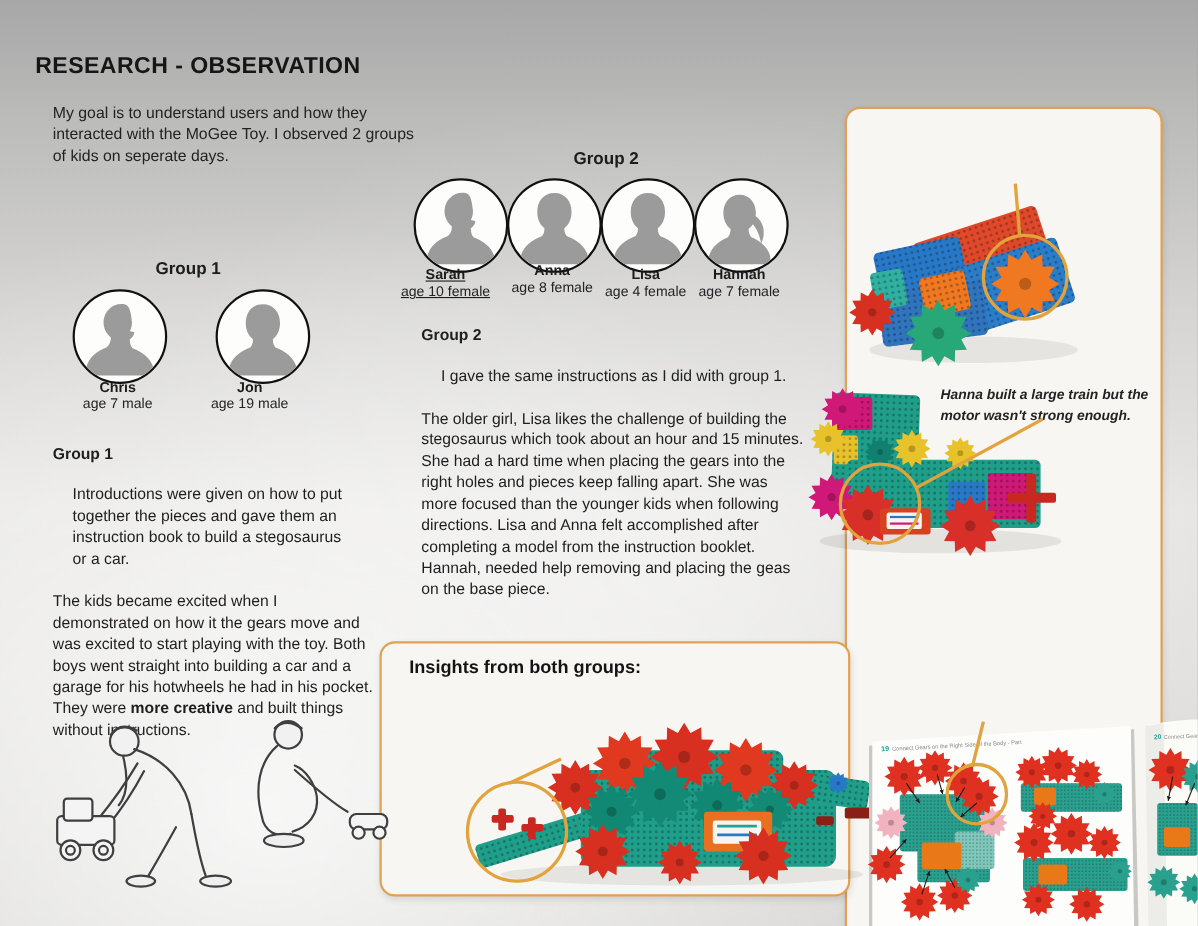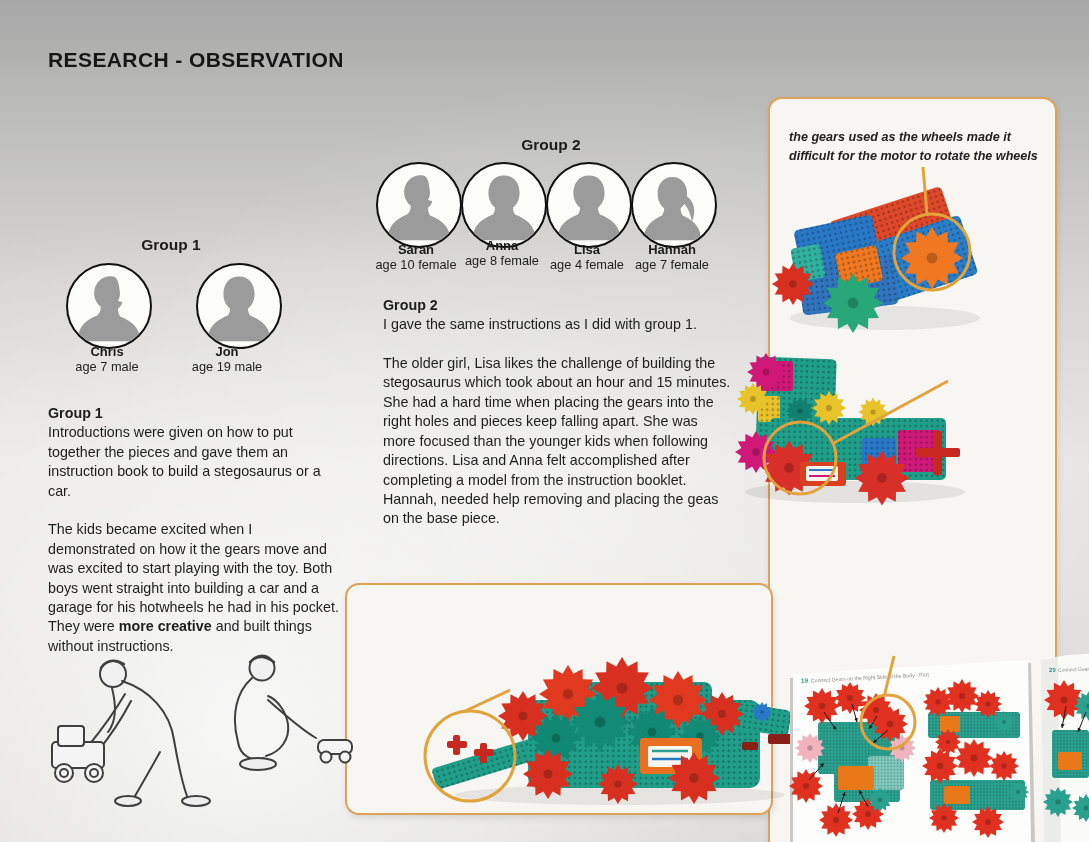--- a/index.html
+++ b/index.html
@@ -5,46 +5,47 @@
   html,body{margin:0;padding:0;background:#9a9a9a;}
   .page{
     position:relative;width:1089px;height:842px;overflow:hidden;
     font-family:"Liberation Sans","DejaVu Sans",sans-serif;color:#1c1c1c;
     background:
       radial-gradient(ellipse at 22% 88%, rgba(255,255,255,.78), rgba(255,255,255,0) 52%),
       radial-gradient(ellipse at 55% 60%, rgba(255,255,255,.35), rgba(255,255,255,0) 60%),
       linear-gradient(180deg,#a7a7a7 0%,#bdbdbc 14%,#d6d5d4 34%,#e7e6e4 55%,#e3e2e0 72%,#d5d4d2 100%);
   }
   .abs{position:absolute;}
-  .title{left:48px;top:48px;font-size:21px;font-weight:800;letter-spacing:.4px;color:#161616;}
+  .title{left:32px;top:48px;font-size:21px;font-weight:800;letter-spacing:.4px;color:#161616;}
   .intro{left:48px;top:94px;width:336px;font-size:14.4px;line-height:1.34;color:#222;}
   .grp-head{font-size:15.5px;font-weight:800;text-align:center;}
   .avatar{width:82px;height:82px;border-radius:50%;background:#fdfdfc;border:2px solid #101010;overflow:hidden;}
   .avatar svg{width:100%;height:100%;display:block;}
   .plabel{width:120px;text-align:center;line-height:1.18;}
   .pname{font-size:13px;font-weight:800;}
   .mage{font-size:12.8px;color:#232323;}
   .col{font-size:14.3px;line-height:1.36;color:#1e1e1e;}
   .col .hd{font-weight:800;}
   .col p{margin:0 0 19px 0;}
-  .col p.tight{margin:0;}
+  .col p.tight{margin:18px;}
   .panel{position:absolute;background:#f7f6f2;border:2px solid #dfa155;border-radius:14px;box-shadow:1px 3px 6px rgba(0,0,0,.10);}
   .ann{position:absolute;font-style:italic;font-weight:700;font-size:12.6px;line-height:1.48;color:#222;}
   .insights-h{position:absolute;font-size:16.5px;font-weight:800;color:#141414;}
   .overlay{position:absolute;left:0;top:0;width:1089px;height:842px;pointer-events:none;}
 </style>
 </head>
 <body>
 
 <div class="page">
 
   <div class="panel" style="left:768px;top:97px;width:285px;height:760px;"></div>
   <div class="panel" style="left:345px;top:583px;width:424px;height:228px;"></div>
 
   <div class="abs title">RESEARCH - OBSERVATION</div>
+  <div class="abs intro">My goal is to understand users and how they interacted with the MoGee Toy. I observed 2 groups of kids on seperate days.</div>
 
   <div class="abs grp-head" style="left:71px;top:236px;width:200px;">Group 1</div>
   <div class="abs grp-head" style="left:451px;top:136px;width:200px;">Group 2</div>
 
   <div class="abs avatar" style="left:66px;top:263px;">
     <svg viewBox="0 0 100 100">
         <use href="#sil-a" fill="#9b9b9b"></use>
       </svg>
   </div>
   <div class="abs avatar" style="left:196px;top:263px;">
@@ -74,21 +75,21 @@
   <div class="abs avatar" style="left:546px;top:162px;">
     <svg viewBox="0 0 100 100">
         <use href="#sil-b" fill="#9b9b9b"></use>
       </svg>
   </div>
   <div class="abs avatar" style="left:631px;top:162px;">
     <svg viewBox="0 0 100 100">
         <use href="#sil-c" fill="#9b9b9b"></use>
       </svg>
   </div>
-  <div class="abs plabel" style="left:356px;top:242px;">
+  <div class="abs plabel" style="left:345px;top:242px;text-decoration:underline;">
     <div class="pname">Sarah</div>
     <div class="mage">age 10 female</div>
   </div>
   <div class="abs plabel" style="left:442px;top:238px;">
     <div class="pname">Anna</div>
     <div class="mage">age 8 female</div>
   </div>
   <div class="abs plabel" style="left:527px;top:242px;">
     <div class="pname">Lisa</div>
     <div class="mage">age 4 female</div>
@@ -103,22 +104,23 @@
     <p class="tight">Introductions were given on how to put together the pieces and gave them an instruction book to build a stegosaurus or a car.</p>
     <p style="margin-top:19px;"><span>The kids became excited when I demonstrated on how it the gears move and was excited to start playing with the toy. Both boys went straight into building a car and a garage for his hotwheels he had in his pocket. They were </span><b>more creative</b><span> and built things without instructions.</span></p>
   </div>
 
   <div class="abs col" style="left:383px;top:296px;width:350px;">
     <div class="hd">Group 2</div>
     <p class="tight">I gave the same instructions as I did with group 1.</p>
     <p style="margin-top:19px;">The older girl, Lisa likes the challenge of building the stegosaurus which took about an hour and 15 minutes. She had a hard time when placing the gears into the right holes and pieces keep falling apart. She was more focused than the younger kids when following directions. Lisa and Anna felt accomplished after completing a model from the instruction booklet. Hannah, needed help removing and placing the geas on the base piece.</p>
   </div>
 
-  <div class="ann" style="left:789px;top:128px;width:262px;">the gears used as the wheels made it difficult for the motor to rotate the wheels</div>
-
+  <div class="ann" style="left:855px;top:350px;width:206px;">Hanna built a large train but the motor wasn't strong enough.</div>
+
+  <div class="insights-h" style="left:372px;top:598px;">Insights from both groups:</div>
 
   <svg class="overlay" viewBox="0 0 1089 842">
     <defs>
       <g id="gear">
         <path d="M50,0 L34.8,9.3 L43.3,25 L25.5,25.5 L25,43.3 L9.3,34.8 L0,50 L-9.3,34.8 L-25,43.3 L-25.5,25.5 L-43.3,25 L-34.8,9.3 L-50,0 L-34.8,-9.3 L-43.3,-25 L-25.5,-25.5 L-25,-43.3 L-9.3,-34.8 L0,-50 L9.3,-34.8 L25,-43.3 L25.5,-25.5 L43.3,-25 L34.8,-9.3 Z"></path>
         <circle r="9" fill="rgba(0,0,0,.22)"></circle>
       </g>
       <path id="sil-a" d="M55,14 C43,12 33,21 32,32 C31,40 35,47 40,51 C40,56 38,60 35,62 C24,66 16,73 13,83 L13,93 L87,93 L87,84 C84,74 75,67 64,63 C62,61 61,57 61,53 C64,51 66,48 66,45 L61,44 C63,40 64,36 63,31 C62,21 60,15 55,14 Z"></path>
       <path id="sil-b" d="M50,14 C38,14 31,23 31,35 C31,43 34,49 39,53 C39,57 38,60 36,62 C25,66 16,73 13,83 L13,93 L87,93 L87,83 C84,73 75,66 64,62 C62,60 61,57 61,53 C66,49 69,43 69,35 C69,23 62,14 50,14 Z"></path>
       <g id="sil-c">

